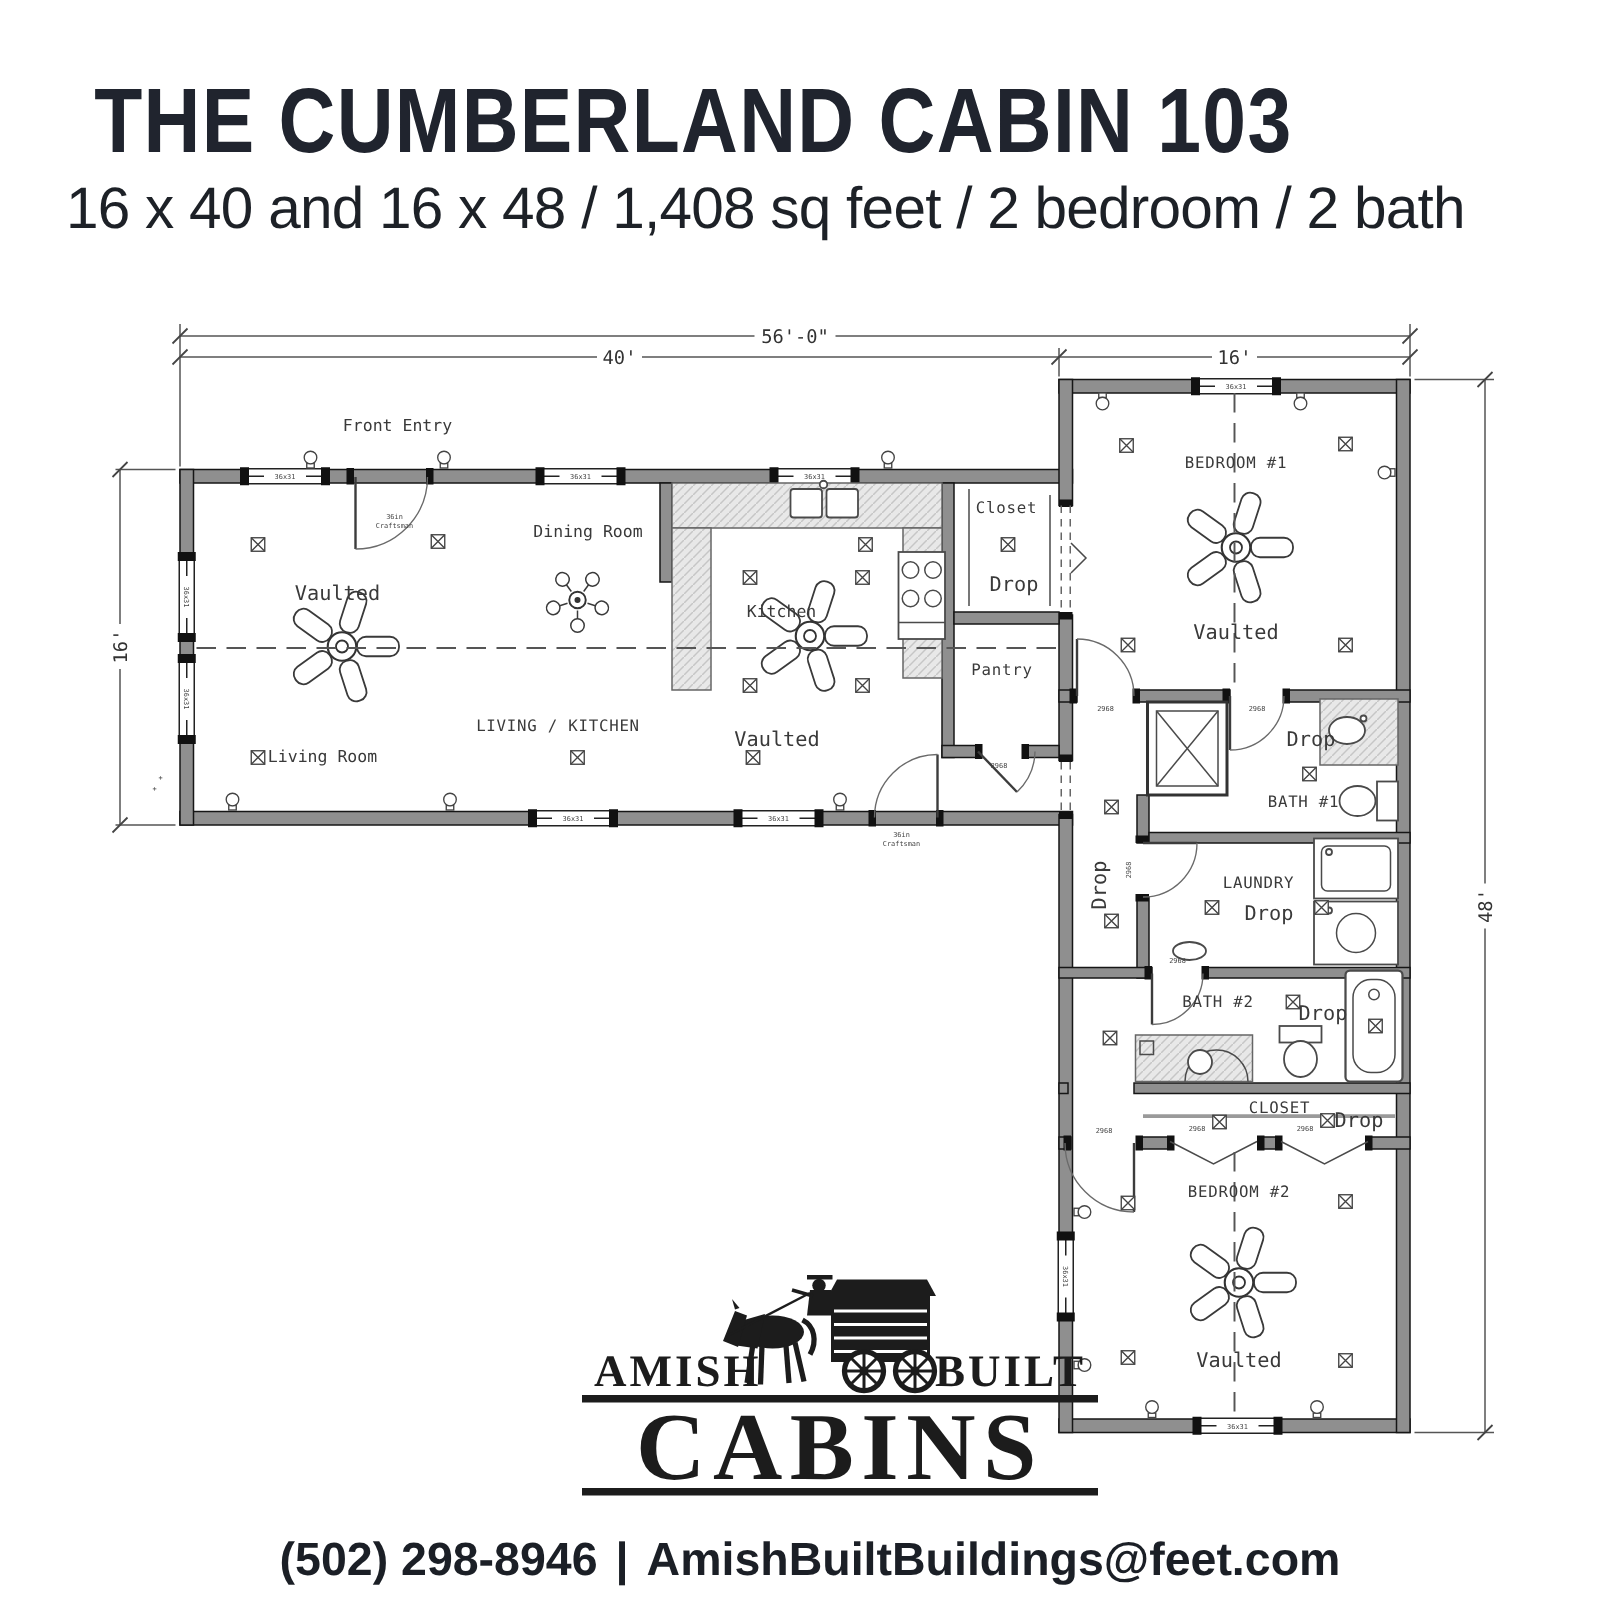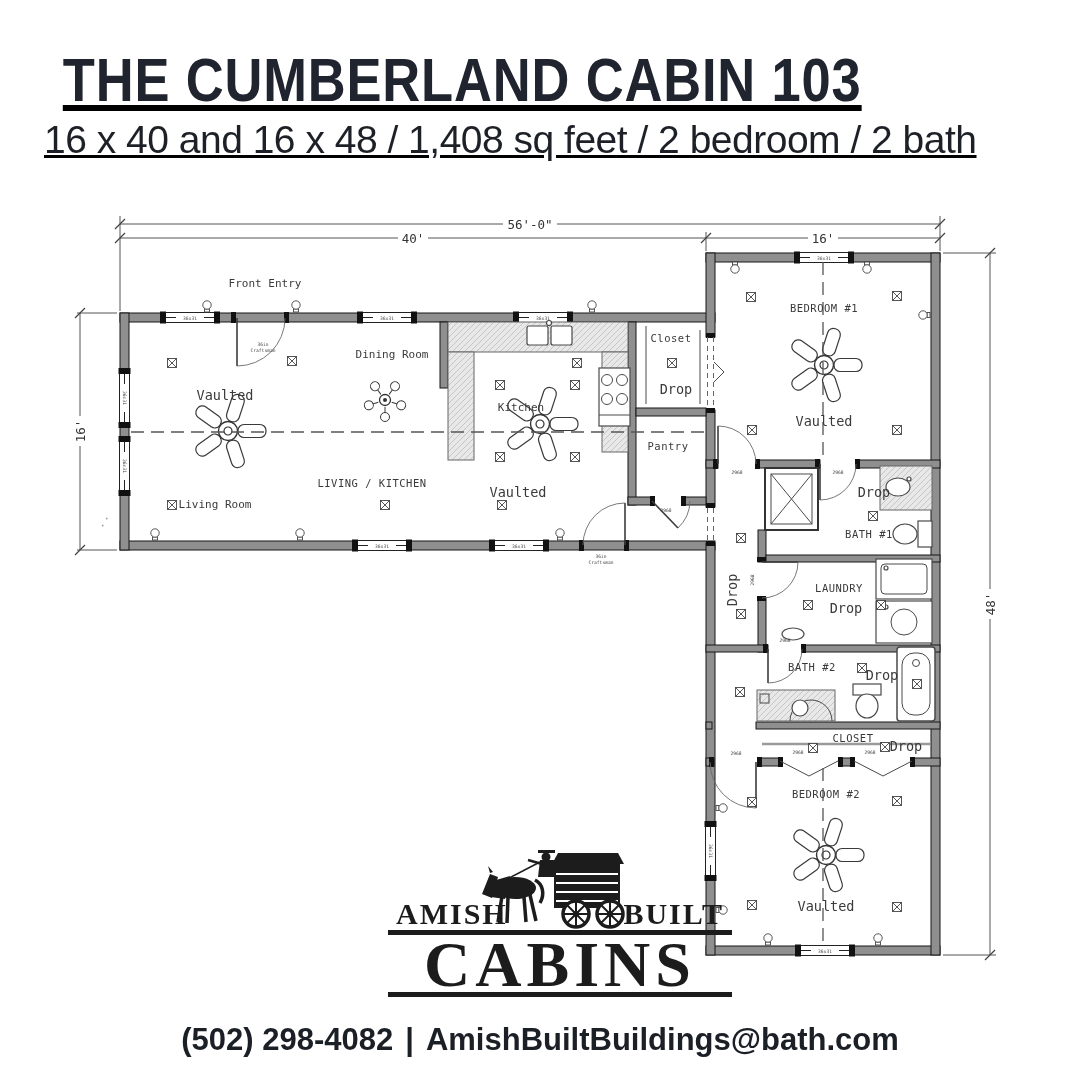--- a/index.html
+++ b/index.html
@@ -1,20 +1,20 @@
 <!DOCTYPE html>
 <html><head>
 <meta charset="utf-8">
 <style>
   html,body{margin:0;padding:0;}
   body{
     width:1080px;height:1080px;position:relative;overflow:hidden;
     background:#ffffff;font-family:"Liberation Sans",sans-serif;
   }
-  .header{position:absolute;top:50px;left:0;width:897px;text-align:right;text-decoration:underline;}
+  .header{position:absolute;top:50px;left:0;width:897px;text-align:right;}
   .title{
     font-weight:800;font-size:61px;letter-spacing:1px;color:#20242e;
     transform:scaleX(.86);transform-origin:50% 50%;white-space:nowrap;line-height:1.0;
   }
   .subtitle{
     margin-top:8px;font-weight:400;font-size:39px;letter-spacing:-0.5px;
     color:#1d2127;white-space:nowrap;line-height:1.1;margin-left:44px;
   }
   .plan-svg{position:absolute;left:55px;top:190px;width:970px;height:810px;}
   .footer{
@@ -457,14 +457,14 @@
     </g>
     <path d="M47,30 C55,34 57,44 52,53" fill="none" stroke="#1c1c1c" stroke-width="3.5"></path>
     <line x1="-2" y1="40" x2="52" y2="12" stroke="#1c1c1c" stroke-width="1.6"></line>
   </g>
   <rect class="logo-ink" x="0" y="84" width="344" height="5"></rect>
   <text class="logo-word" x="172" y="140" font-size="64" letter-spacing="5" text-anchor="middle">CABINS</text>
   <rect class="logo-ink" x="0" y="146" width="344" height="5"></rect>
 </svg>
 
 <div class="footer">
-  <span>(502) 298-4082</span><span class="sep">|</span><span>AmishBuiltBuildings@bath.com</span>
+  <span>(502) 298-8946</span><span class="sep">|</span><span>AmishBuiltBuildings@feet.com</span>
 </div>
 
 </body></html>

